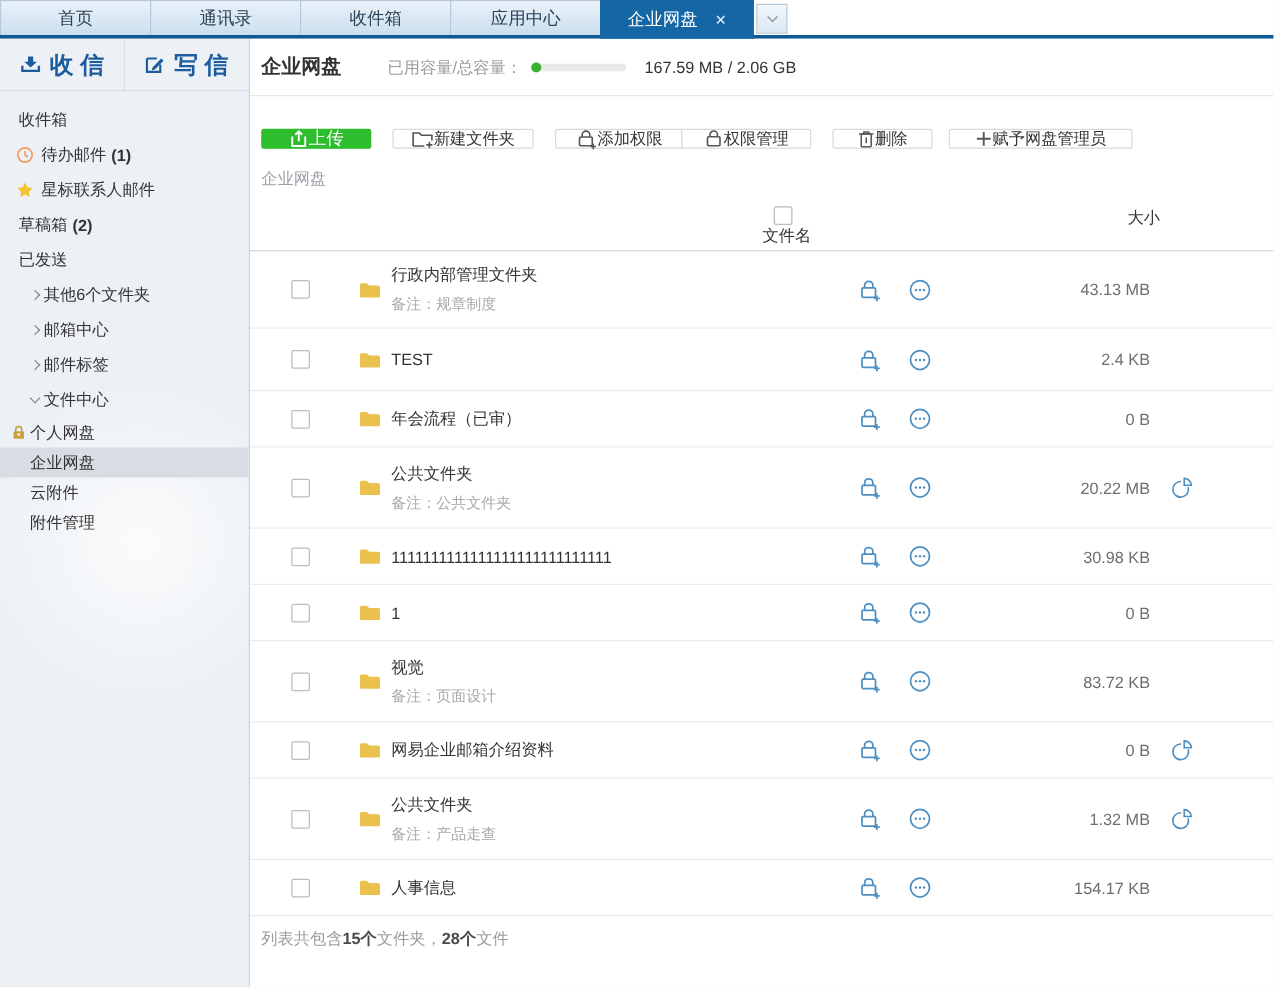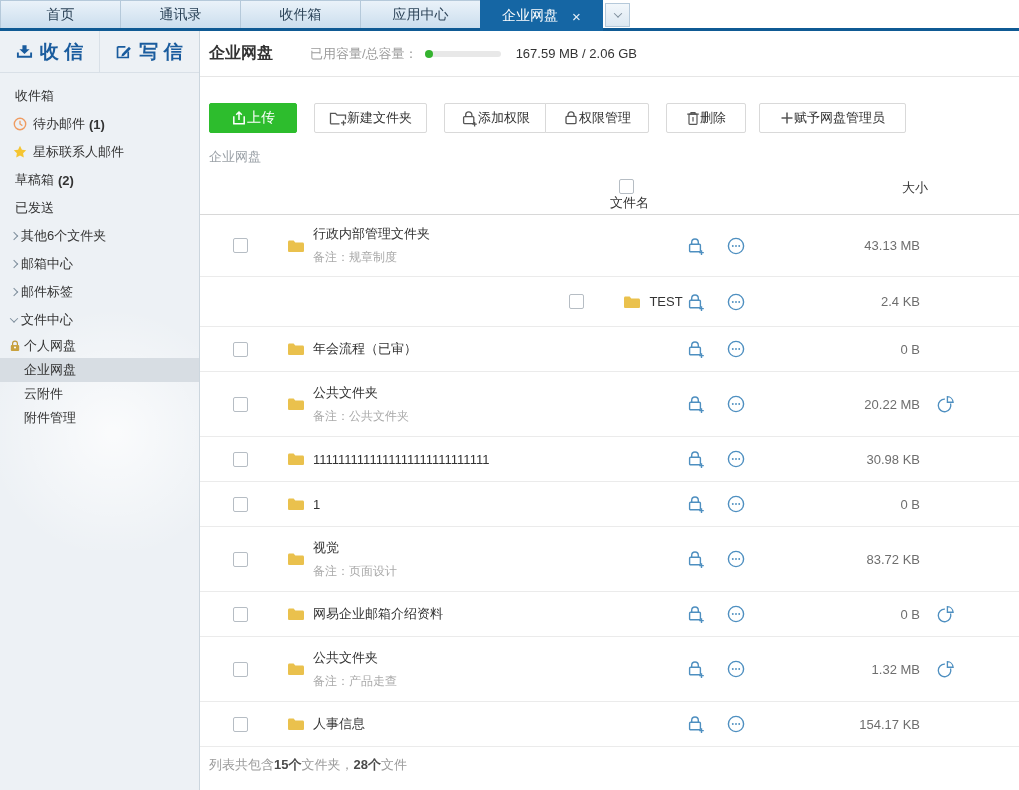--- a/index.html
+++ b/index.html
@@ -33,38 +33,38 @@
                     pointer-events:none; }
   .side-actions { display:flex; height:42px; border-bottom:1px solid #d9e0e7; }
   .side-btn { flex:1; display:flex; align-items:center; justify-content:center; gap:7px;
               font-size:19px; font-weight:bold; color:#1a5c9e; cursor:pointer; }
   .side-btn:first-child { border-right:1px solid #d9e0e7; }
   .menu { position:relative; padding-top:9px; z-index:1; }
   .mi { display:flex; align-items:center; height:28px; font-size:13px; color:#333; cursor:pointer; padding-left:15px; }
   .mi .cnt { font-weight:bold; margin-left:4px; }
   .mi.icon-item { padding-left:13px; }
   .mi.icon-item .mi-ic { width:14px; margin-right:6px; display:flex; justify-content:center; }
-  .mi.branch { padding-left:8px; }
+  .mi.branch { padding-left:22px; }
   .mi.branch .arrow { width:11px; margin-right:2px; display:flex; justify-content:center; }
   .mi.child { height:24px; padding-left:24px; }
   .mi.child.haslock { padding-left:9px; }
   .mi.child.haslock .mi-ic { width:12px; margin-right:3px; display:flex; justify-content:center; }
   .mi.selected { background:#d7dde3; }
 
   
   .main { position:relative; flex:1; background:#fff; }
   .main-header { display:flex; align-items:center; height:46px; border-bottom:1px solid #e6e6e6; padding-left:9px; }
   .page-title { font-size:16px; font-weight:bold; color:#333; }
   .cap-label { margin-left:37px; font-size:13px; color:#9b9b9b; }
   .cap-bar { position:relative; width:76px; height:6px; margin-left:7px; background:#e8e8e8; border-radius:3px; }
   .cap-dot { position:absolute; left:0; top:-1px; width:8px; height:8px; border-radius:50%; background:#35b32f; }
   .cap-value { margin-left:15px; font-size:13px; color:#333; }
 
   .toolbar { display:flex; align-items:center; margin:26px 0 0 9px; }
-  .btn { display:flex; align-items:center; justify-content:center; gap:0; height:30px;
+  .btn { display:flex; align-items:center; justify-content:center; gap:0; height:16px;
          background:#fff; border:1px solid #d9d9d9; border-radius:2px; font-size:13px; color:#333; cursor:pointer; }
   .btn-upload { width:88px; background:#2dbd2d; border-color:#2dbd2d; color:#fff; font-size:14px; }
   .btn-newfolder { width:113px; margin-left:17px; }
   .btn-group { display:flex; margin-left:17px; }
   .btn-addperm { width:102px; border-radius:2px 0 0 2px; }
   .btn-manageperm { width:104px; margin-left:-1px; border-radius:0 2px 2px 0; }
   .btn-delete { width:80px; margin-left:17px; }
   .btn-grant { width:147px; margin-left:13px; }
 
   .breadcrumb { margin:15px 0 0 9px; font-size:13px; color:#9ba1a7; height:16px; }
@@ -79,21 +79,21 @@
   .row { position:relative; display:flex; align-items:center; border-bottom:1px solid #ebebeb; }
   .row .cb { margin-left:33px; }
   .row .folder { margin-left:39px; flex:none; }
   .nameblock { margin-left:8px; max-width:330px; }
   .fname { font-size:13px; color:#333; white-space:nowrap; }
   .fnote { font-size:12px; color:#a9a9a9; margin-top:6px; white-space:nowrap; }
   .ic-lock { position:absolute; left:485px; top:50%; margin-top:-10px; cursor:pointer; }
   .ic-more { position:absolute; left:526px; top:50%; margin-top:-10px; cursor:pointer; }
   .fsize { position:absolute; right:99px; font-size:13px; color:#6e6e6e; }
   .ic-pie { position:absolute; right:64px; top:50%; margin-top:-9px; cursor:pointer; }
-  .h45 { height:45px; } .h50 { height:50px;justify-content:center; } .h62 { height:62px; } .h65 { height:65px; }
+  .h45 { height:45px; } .h50 { height:50px; } .h62 { height:62px; } .h65 { height:65px; }
 
   .tfoot { margin:9px 0 0 9px; font-size:13px; color:#9b9b9b; height:18px; }
   .tfoot b { color:#4a4a4a; font-weight:bold; }
 
   svg { display:block; }
   .defs { position:absolute; width:0; height:0; overflow:hidden; }
 </style>
 </head>
 <body>
 

